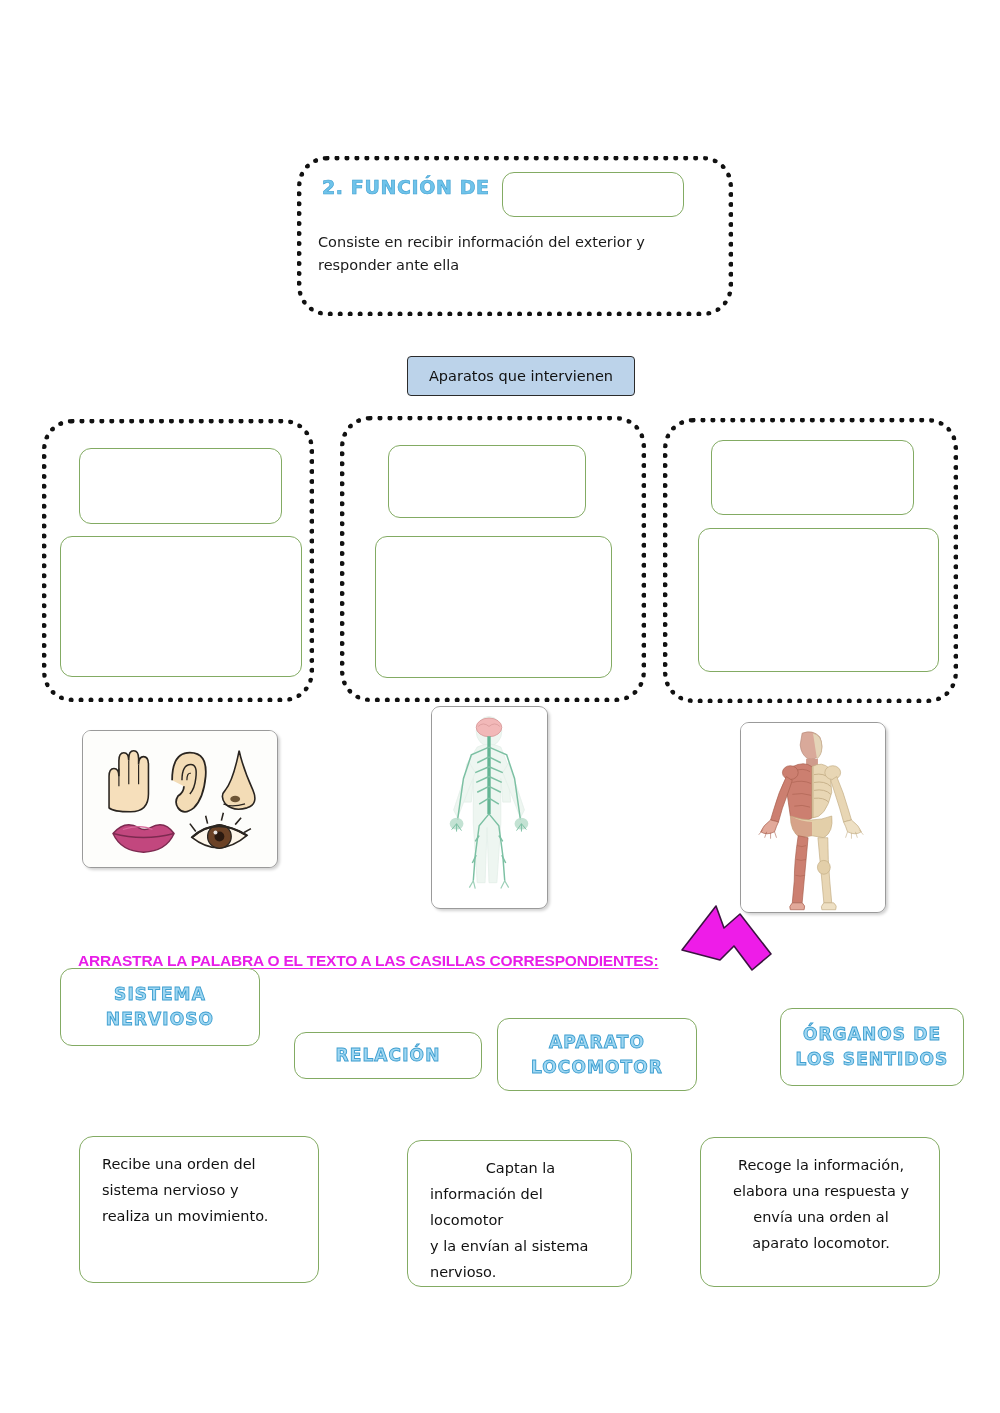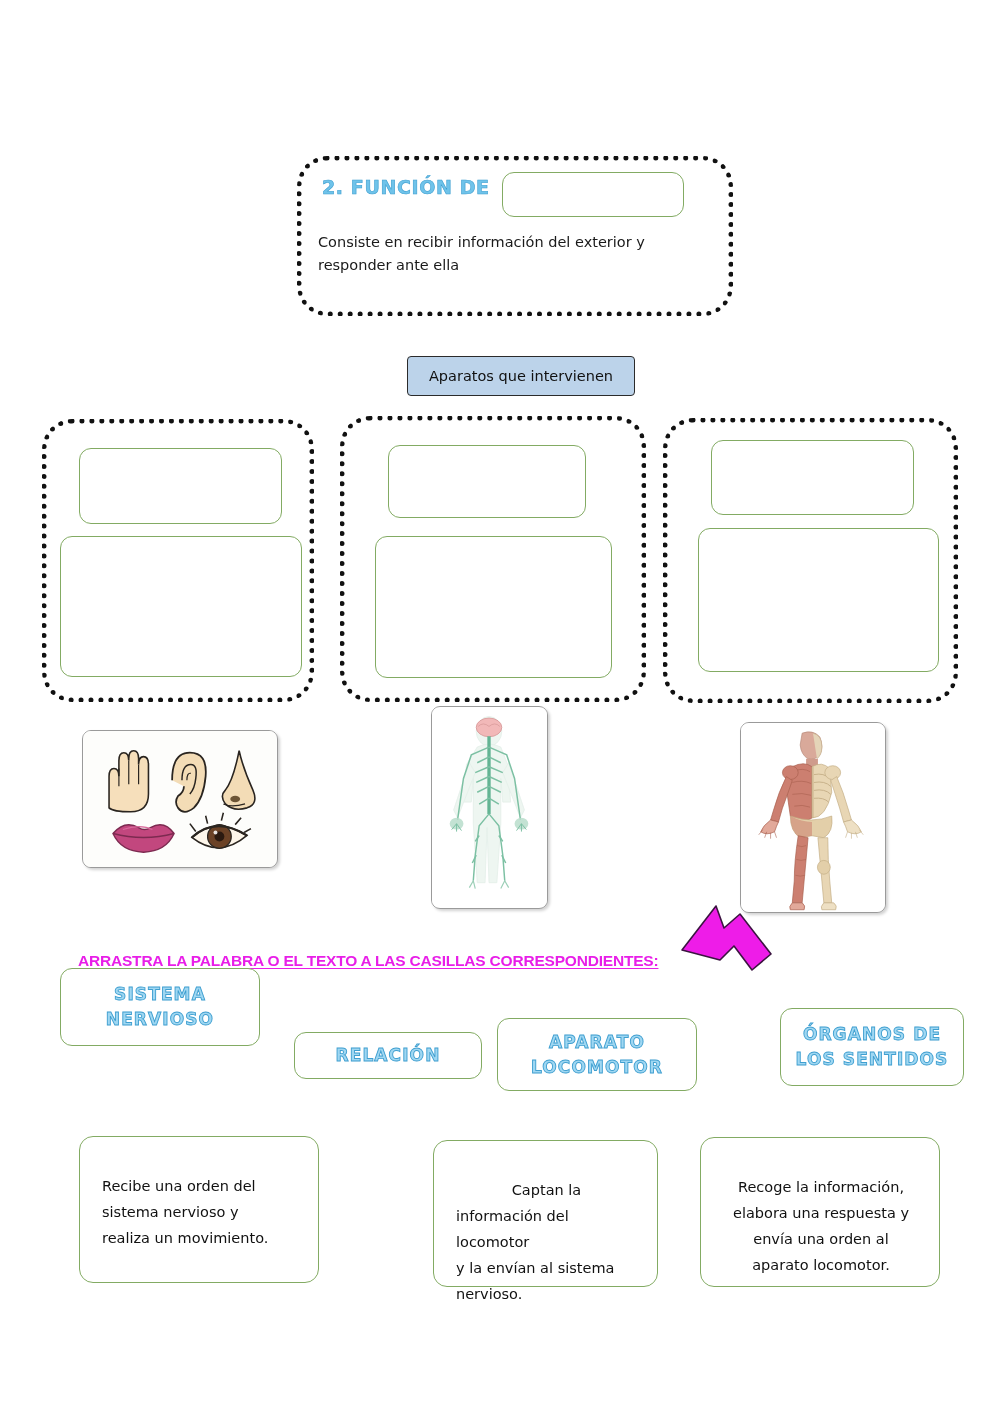--- a/index.html
+++ b/index.html
@@ -148,21 +148,21 @@
   .def-card {
     position: absolute;
     box-sizing: border-box;
     border: 1.5px solid #83ab63;
     border-radius: 14px;
     background: #ffffff;
     font-family: "DejaVu Sans", sans-serif;
     font-size: 14.5px;
     line-height: 26px;
     color: #111111;
-    padding: 36px 20px 0 22px;
+    padding: 14px 20px 0 22px;
   }
 
   
   .arrow {
     position: absolute;
     top: 898px;
     left: 674px;
     width: 105px;
     height: 108px;
   }
@@ -365,21 +365,21 @@
   </div>
 </div>
 
 <div class="def-card" style="top:1136px; left:79px; width:240px; height:147px; text-align:left;">
   <div>Recibe una orden del</div>
   <div>sistema nervioso y</div>
   <div>realiza un movimiento.</div>
   <div></div>
 </div>
 
-<div class="def-card" style="top:1140px; left:407px; width:225px; height:147px; text-align:left;margin-left:26px;">
+<div class="def-card" style="top:1140px; left:407px; width:225px; height:147px; text-align:left;">
   <div style="text-align:center;">Captan la</div>
   <div>información del locomotor</div>
   <div>y la envían al sistema</div>
   <div>nervioso.</div>
 </div>
 
 <div class="def-card" style="top:1137px; left:700px; width:240px; height:150px; text-align:center;">
   <div>Recoge la información,</div>
   <div>elabora una respuesta y</div>
   <div>envía una orden al</div>

